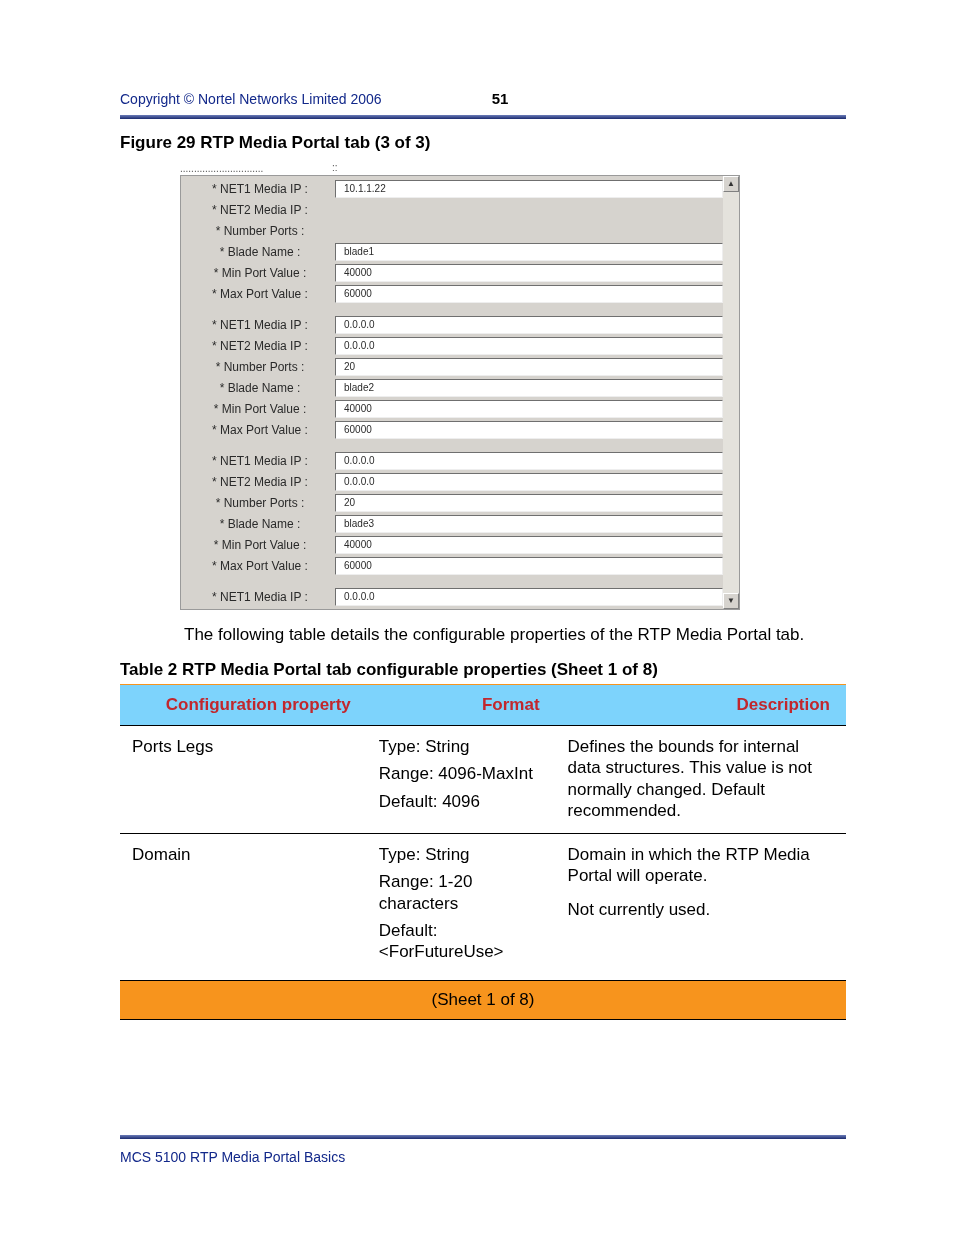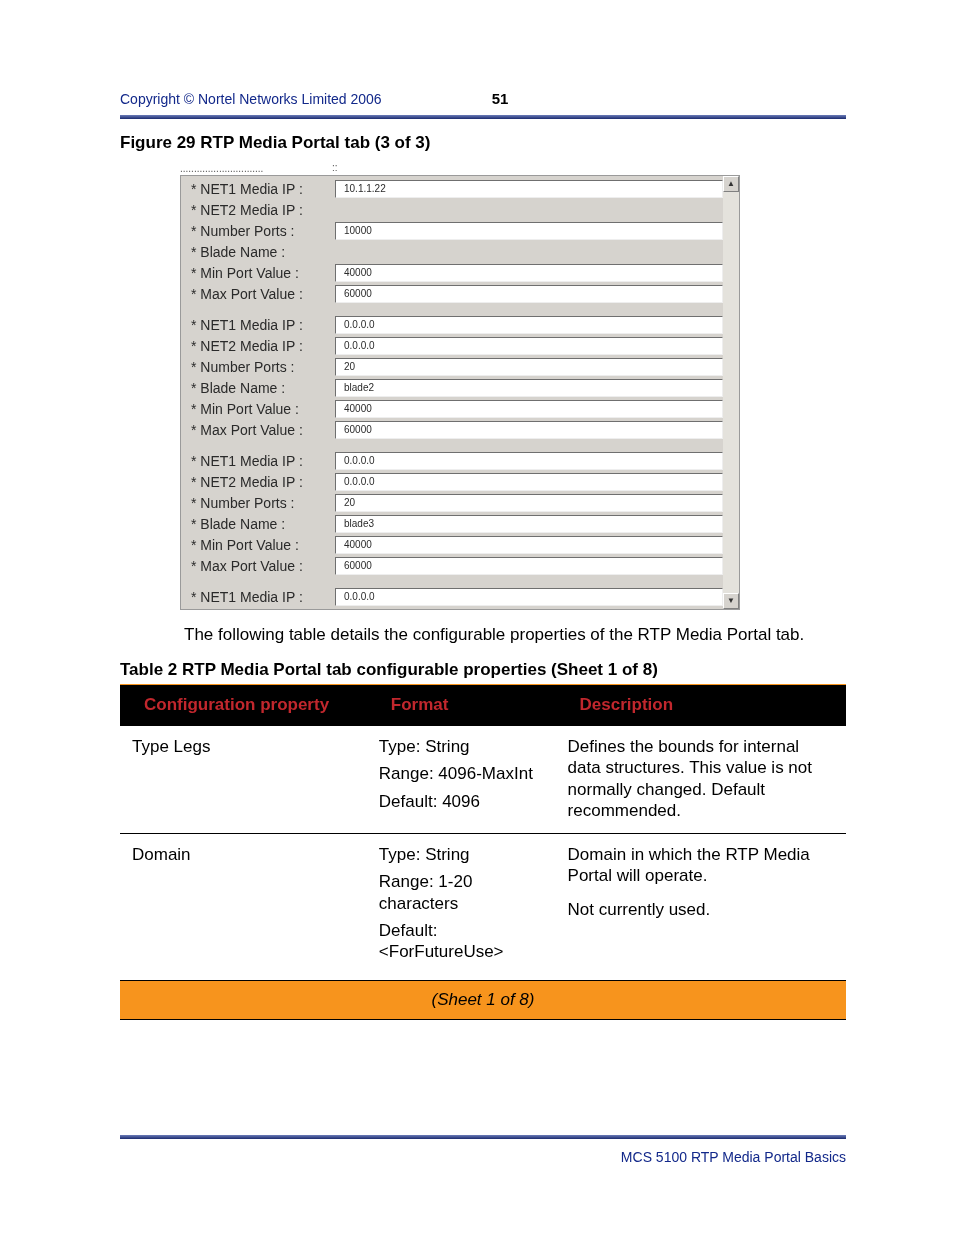--- a/index.html
+++ b/index.html
@@ -70,22 +70,22 @@
     position: relative;
     padding: 2px 16px 2px 10px;
   }
   .row {
     display: flex;
     align-items: center;
     height: 21px;
   }
   .row .lbl {
     width: 138px;
-    text-align: left;
-    font-size: 14px;
+    text-align: center;
+    font-size: 12px;
     color: #2a2a2a;
     padding-right: 6px;
   }
   .row .fld {
     flex: 1;
     height: 16px;
     background: #fff;
     border-top: 1px solid #6f6f6f;
     border-left: 1px solid #6f6f6f;
     border-right: 1px solid #eee;
@@ -131,60 +131,58 @@
     font-size: 17px;
     margin-top: 14px;
   }
   table.props {
     width: 100%;
     border-collapse: collapse;
     margin-top: 4px;
     font-size: 17px;
   }
   table.props th {
-    background: #000000;
+    background: #7dd3fc;
     color: #000;
     font-weight: bold;
-    text-align: left;
-    padding: 10px 24px;
+    text-align: right;
+    padding: 10px 16px;
     border-top: 1px solid #f7941d;
   }
   table.props th.col1 { color: #c1272d; }
   table.props th.col2 { color: #c1272d; }
   table.props th.col3 { color: #c1272d; }
   table.props td {
     padding: 10px 12px 12px 12px;
     vertical-align: top;
     border-top: 1px solid #000;
     line-height: 1.25;
   }
   table.props tr.sheet td {
     background: #f7941d;
     text-align: center;
     border-top: 1px solid #000;
     border-bottom: 1px solid #000;
     padding: 8px 0;
-    font-style: italic;
   }
   .fmt-block { margin-bottom: 6px; }
   .footer {
     position: absolute;
     left: 120px;
     right: 108px;
     bottom: 70px;
   }
   .footer-bar {
     height: 4px;
     background: linear-gradient(#6b7cb8, #1b2a6e);
   }
   .footer-text {
     margin-top: 10px;
     font-size: 14px;
     color: #12288a;
-    text-align: right;
   }
 </style>
 </head>
 <body>
 
 <div class="page">
 
   <div class="header-line">
     <span class="header-copy">Copyright © Nortel Networks Limited 2006</span>
     <span class="header-page">51</span>
@@ -200,24 +198,24 @@
 
       <div class="row">
           <div class="lbl">* NET1 Media IP :</div>
           <div class="fld">10.1.1.22</div>
         </div>
       <div class="row">
           <div class="lbl">* NET2 Media IP :</div>
         </div>
       <div class="row">
           <div class="lbl">* Number Ports :</div>
-          <div class="fld">10000</div>
         </div>
       <div class="row">
           <div class="lbl">* Blade Name :</div>
+          <div class="fld">blade1</div>
         </div>
       <div class="row">
           <div class="lbl">* Min Port Value :</div>
           <div class="fld">40000</div>
         </div>
       <div class="row">
           <div class="lbl">* Max Port Value :</div>
           <div class="fld">60000</div>
         </div>
 
@@ -299,21 +297,21 @@
         <col style="width:26%">
         <col style="width:40%">
       </colgroup>
     <tbody>
         <tr>
       <th class="col1">Configuration property</th>
       <th class="col2">Format</th>
       <th class="col3">Description</th>
     </tr>
     <tr>
-      <td>Type Legs</td>
+      <td>Ports Legs</td>
       <td>
         <div class="fmt-block">Type: String</div>
         <div class="fmt-block">Range: 4096-MaxInt</div>
         <div class="fmt-block">Default: 4096</div>
       </td>
       <td>Defines the bounds for internal data structures. This value is not normally changed. Default recommended.</td>
     </tr>
     <tr>
       <td>Domain</td>
       <td>

